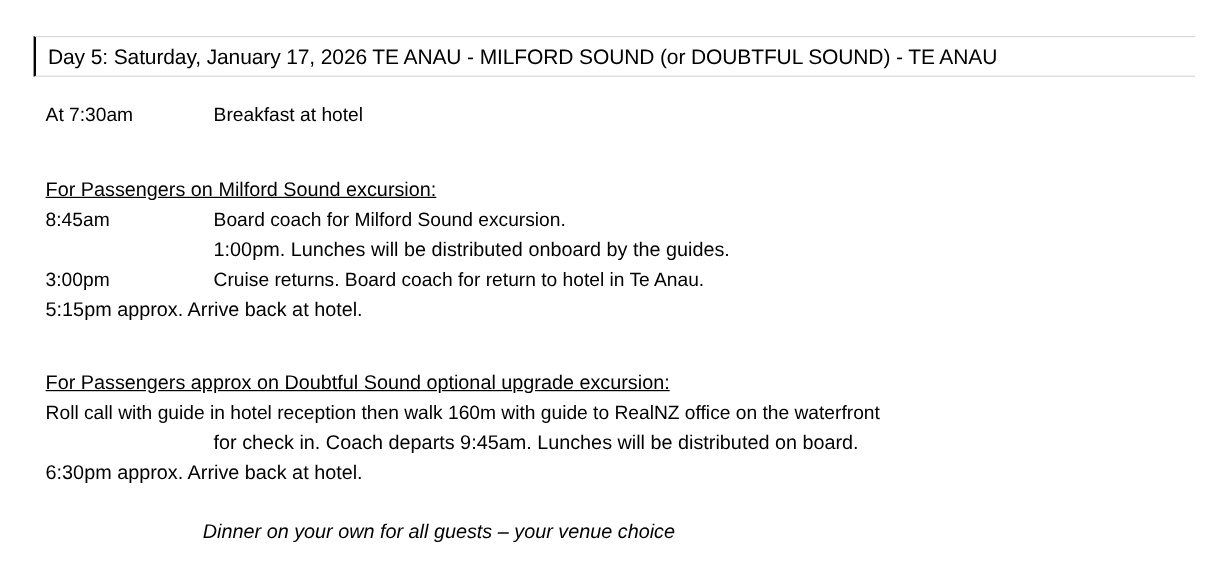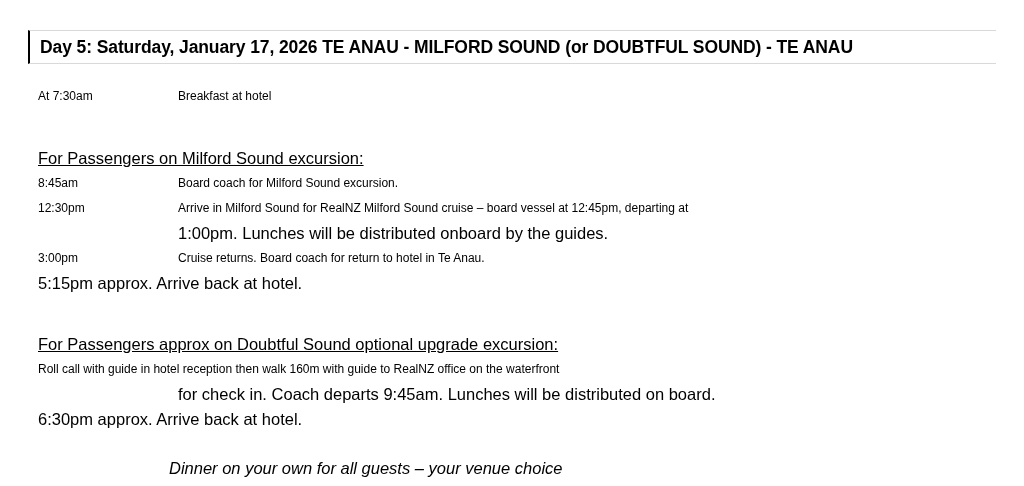--- a/index.html
+++ b/index.html
@@ -28,35 +28,35 @@
     height: 34px;
     border-left: 2px solid #000;
     border-top: 1px solid #d9d9d9;
     border-bottom: 1px solid #d9d9d9;
     display: flex;
     align-items: center;
     box-sizing: border-box;
   }
   .header-title {
     font-size: 17.5px;
-    font-weight: bold;
+    font-weight: normal;
     letter-spacing: -0.1px;
     padding-left: 10px;
     white-space: nowrap;
   }
   .body-area {
     position: absolute;
     left: 38px;
     top: 84px;
     width: 980px;
   }
   .row {
     display: flex;
     align-items: flex-end;
-    font-size: 12px;
+    font-size: 16px;
     line-height: 25px;
   }
   .time {
     width: 140px;
     flex: 0 0 140px;
     white-space: nowrap;
   }
   .desc {
     flex: 1 1 auto;
   }
@@ -102,24 +102,20 @@
 
     <div class="spacer-lg"></div>
 
     <div class="section-head">For Passengers on Milford Sound excursion:</div>
 
     <div class="row">
       <div class="time">8:45am</div>
       <div class="desc">Board coach for Milford Sound excursion.</div>
     </div>
 
-    <div class="row">
-      <div class="time">12:30pm</div>
-      <div class="desc">Arrive in Milford Sound for RealNZ Milford Sound cruise – board vessel at 12:45pm, departing at</div>
-    </div>
     <div class="cont-line">1:00pm. Lunches will be distributed onboard by the guides.</div>
 
     <div class="row">
       <div class="time">3:00pm</div>
       <div class="desc">Cruise returns. Board coach for return to hotel in Te Anau.</div>
     </div>
 
     <div class="single">5:15pm approx. Arrive back at hotel.</div>
 
     <div class="spacer-md"></div>

